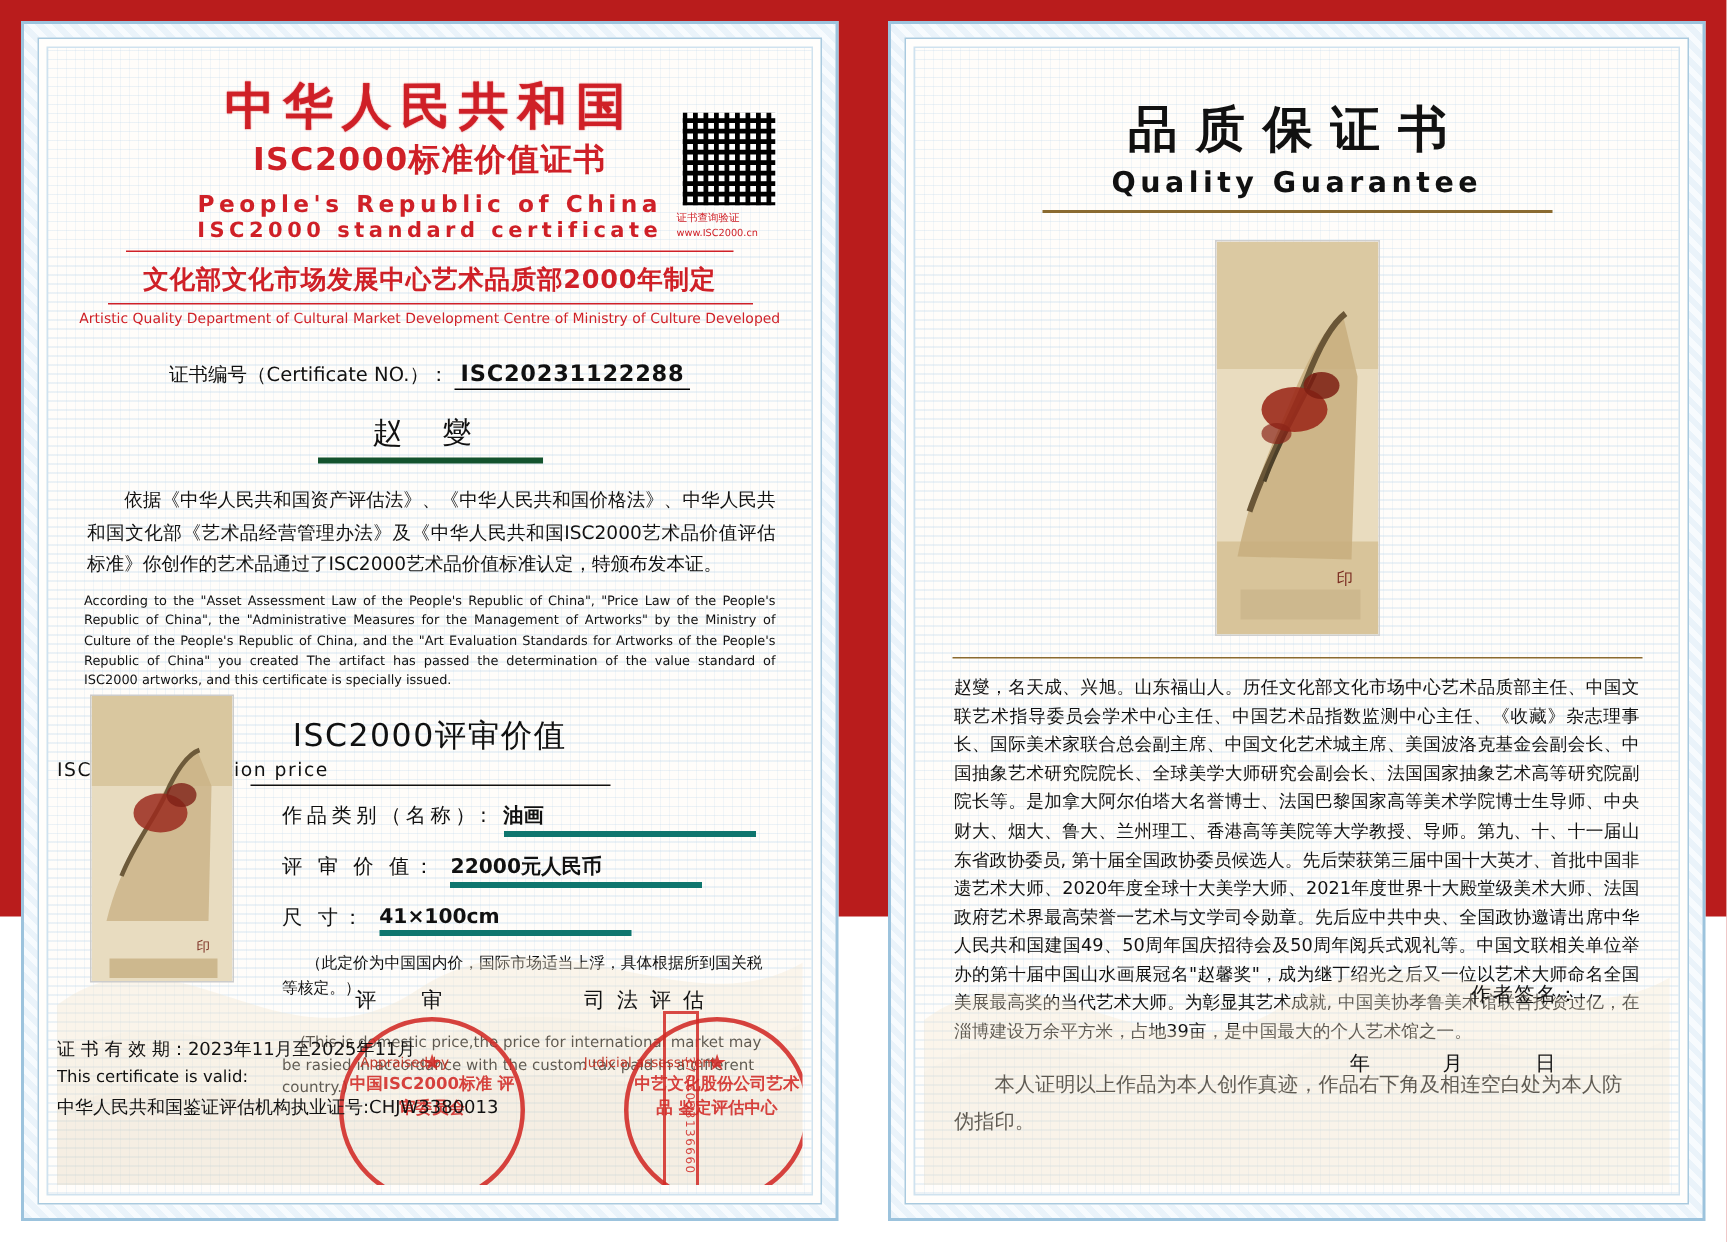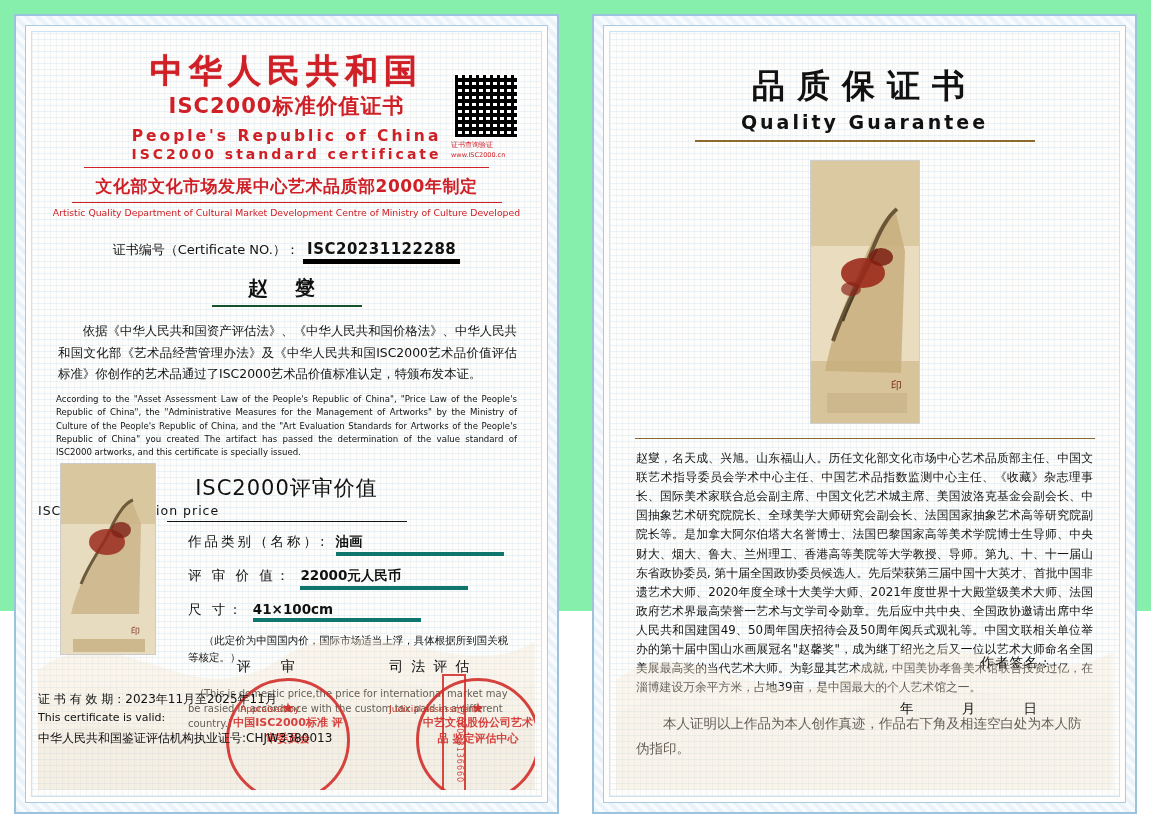--- a/index.html
+++ b/index.html
@@ -1,17 +1,17 @@
 <!DOCTYPE html>
 <html><head>
 <meta charset="utf-8">
 <style>
   html,body{margin:0;padding:0;background:#ffffff;}
   body{width:1151px;height:828px;font-family:"DejaVu Sans","Liberation Sans",sans-serif;overflow:hidden;}
-  .page{position:relative;width:1151px;height:611px;background:#86efac;}
+  .page{position:relative;width:1151px;height:611px;background:#b91c1c;}
 
   
   .cert{position:absolute;top:14px;height:800px;background:#fdfdfb;}
   .cert.left{left:14px;width:545px;}
   .cert.right{left:592px;width:545px;}
 
   .border-outer{position:absolute;inset:0;border:2px solid #9cc3dd;background:
       repeating-linear-gradient(45deg,#eaf3fa 0 4px,#f7fbfe 4px 8px);}
   .border-inner{position:absolute;inset:11px;border:1px solid #a9cadf;background:#fffefc;}
   .border-inner2{position:absolute;inset:17px;border:1px solid #cfe2ef;background:#fffdfa;}
@@ -39,23 +39,23 @@
   .qr-wrap{position:absolute;right:14px;top:36px;width:70px;text-align:left;}
   .qr{width:62px;height:62px;margin:0 auto;
       background-image:
         linear-gradient(90deg,#000 50%,transparent 50%),
         linear-gradient(0deg,#000 50%,transparent 50%);
       background-size:7px 7px,7px 7px;background-color:#fff;border:1px solid #fff;}
   .qr-cap{font-size:7px;color:#cf2027;margin-top:2px;letter-spacing:0;}
   .qr-url{font-size:6.5px;color:#cf2027;margin-top:1px;}
 
   .certno{margin-top:22px;text-align:center;font-size:13px;color:#111;}
-  .certno .num{font-weight:bold;font-size:15px;letter-spacing:.5px;border-bottom:5px solid #000000;padding:0 4px 1px;}
-  .holder{margin:16px auto 0;width:150px;text-align:center;font-size:20px;font-weight:bold;color:#111;
-     letter-spacing:10px;border-bottom:2px solid #14532d;padding-bottom:3px;}
+  .certno .num{font-weight:bold;font-size:15px;letter-spacing:.5px;border-bottom:1px solid #000000;padding:0 4px 1px;}
+  .holder{margin:16px auto 0;width:150px;text-align:center;font-size:20px;font-weight:normal;color:#111;
+     letter-spacing:10px;border-bottom:4px solid #14532d;padding-bottom:3px;}
 
   .para-cn{margin:13px 18px 0 20px;font-size:12.4px;line-height:1.75;color:#111;text-align:justify;text-indent:2em;}
   .para-en{margin:8px 18px 0 18px;font-size:8.6px;line-height:1.55;color:#111;text-align:justify;}
 
   .eval-title{text-align:center;margin-top:14px;font-size:21px;font-weight:normal;color:#111;letter-spacing:1px;}
   .eval-title-en{text-align:left;font-size:12.5px;color:#111;letter-spacing:1px;margin-top:1px;}
   .eval-rule{width:240px;height:1px;background:#111;margin:3px auto 0;}
 
   .field{margin:11px 0 0 150px;font-size:13.5px;color:#111;display:flex;align-items:flex-start;}
   .field .lbl{letter-spacing:3px;white-space:nowrap;}

